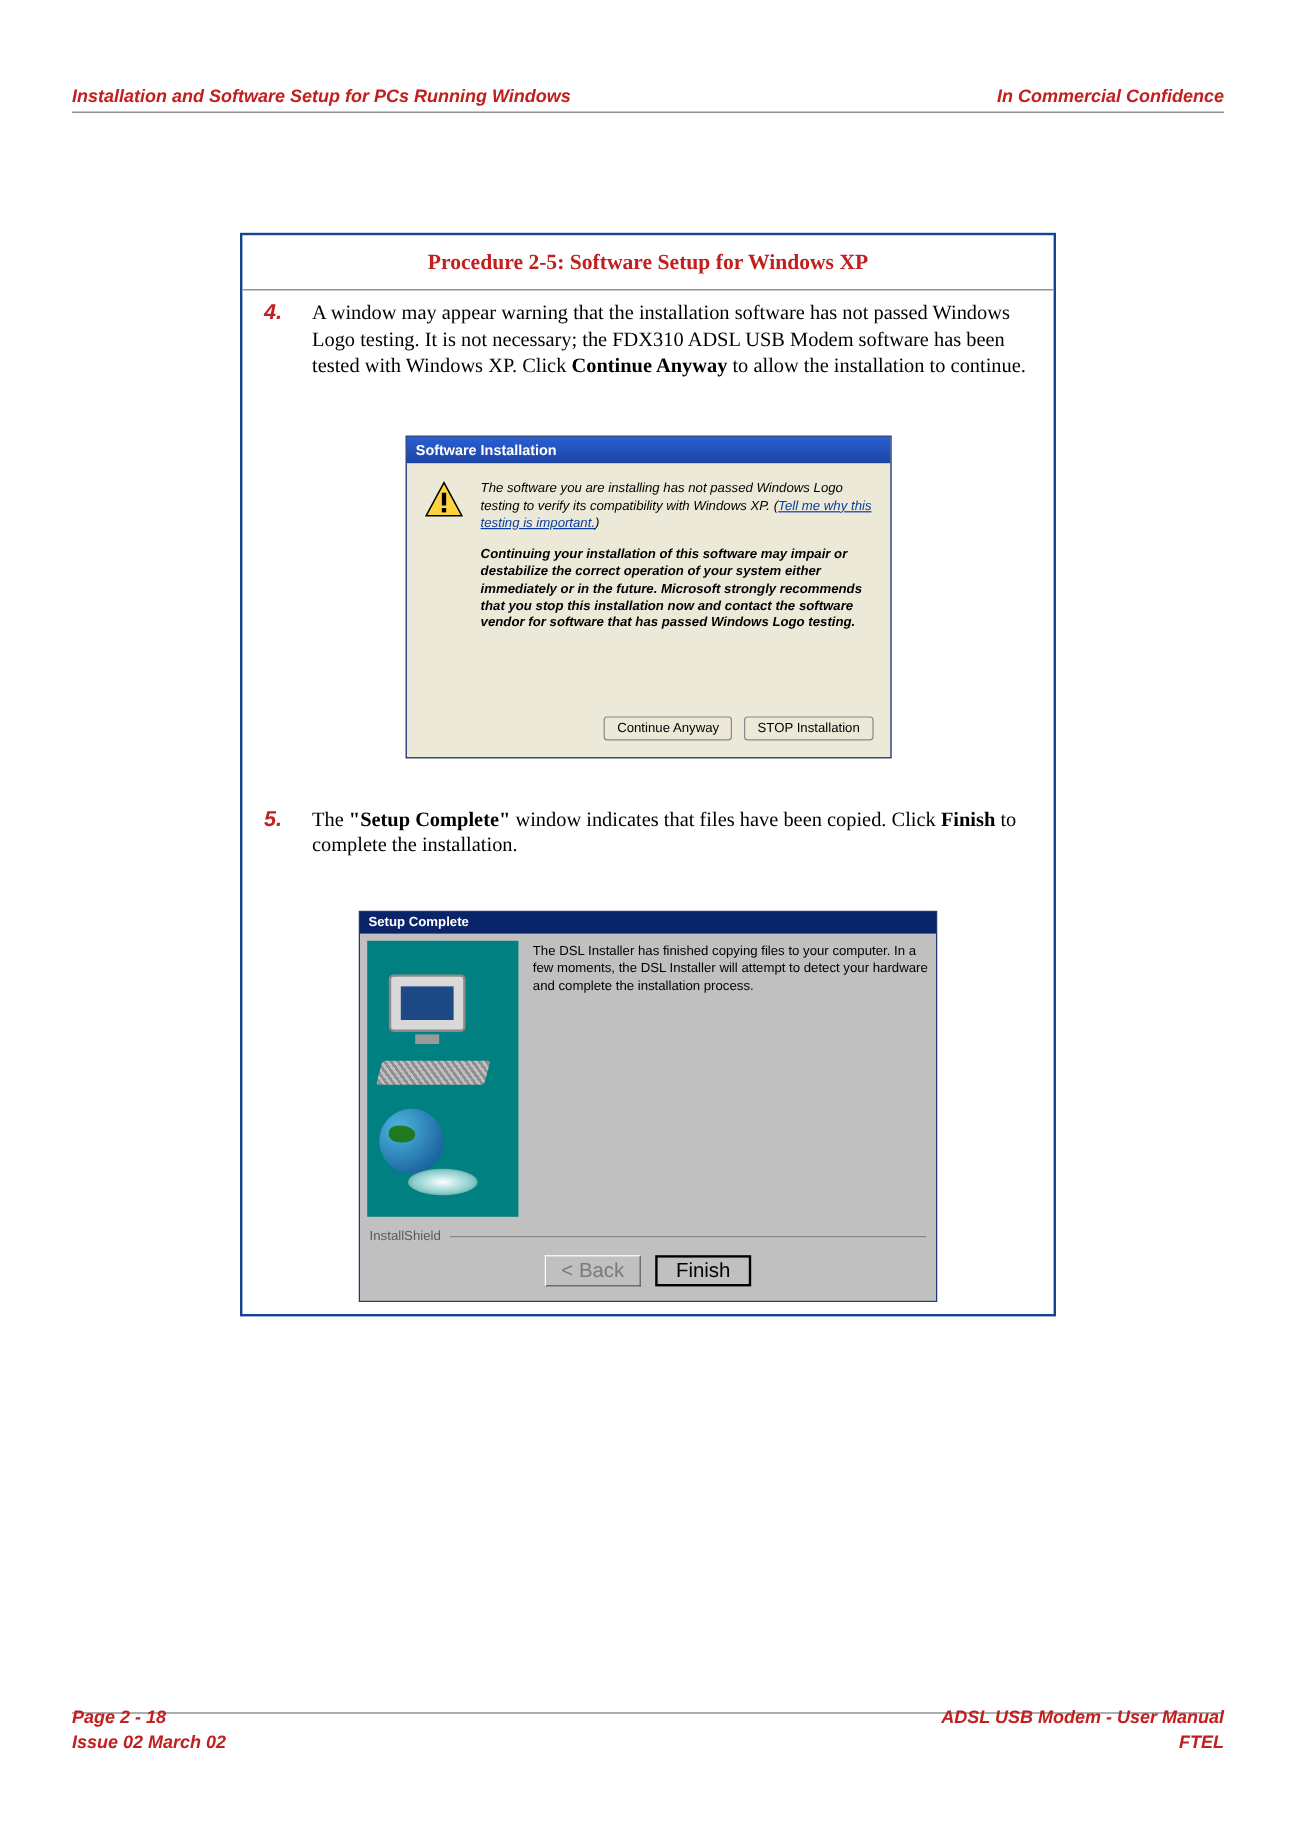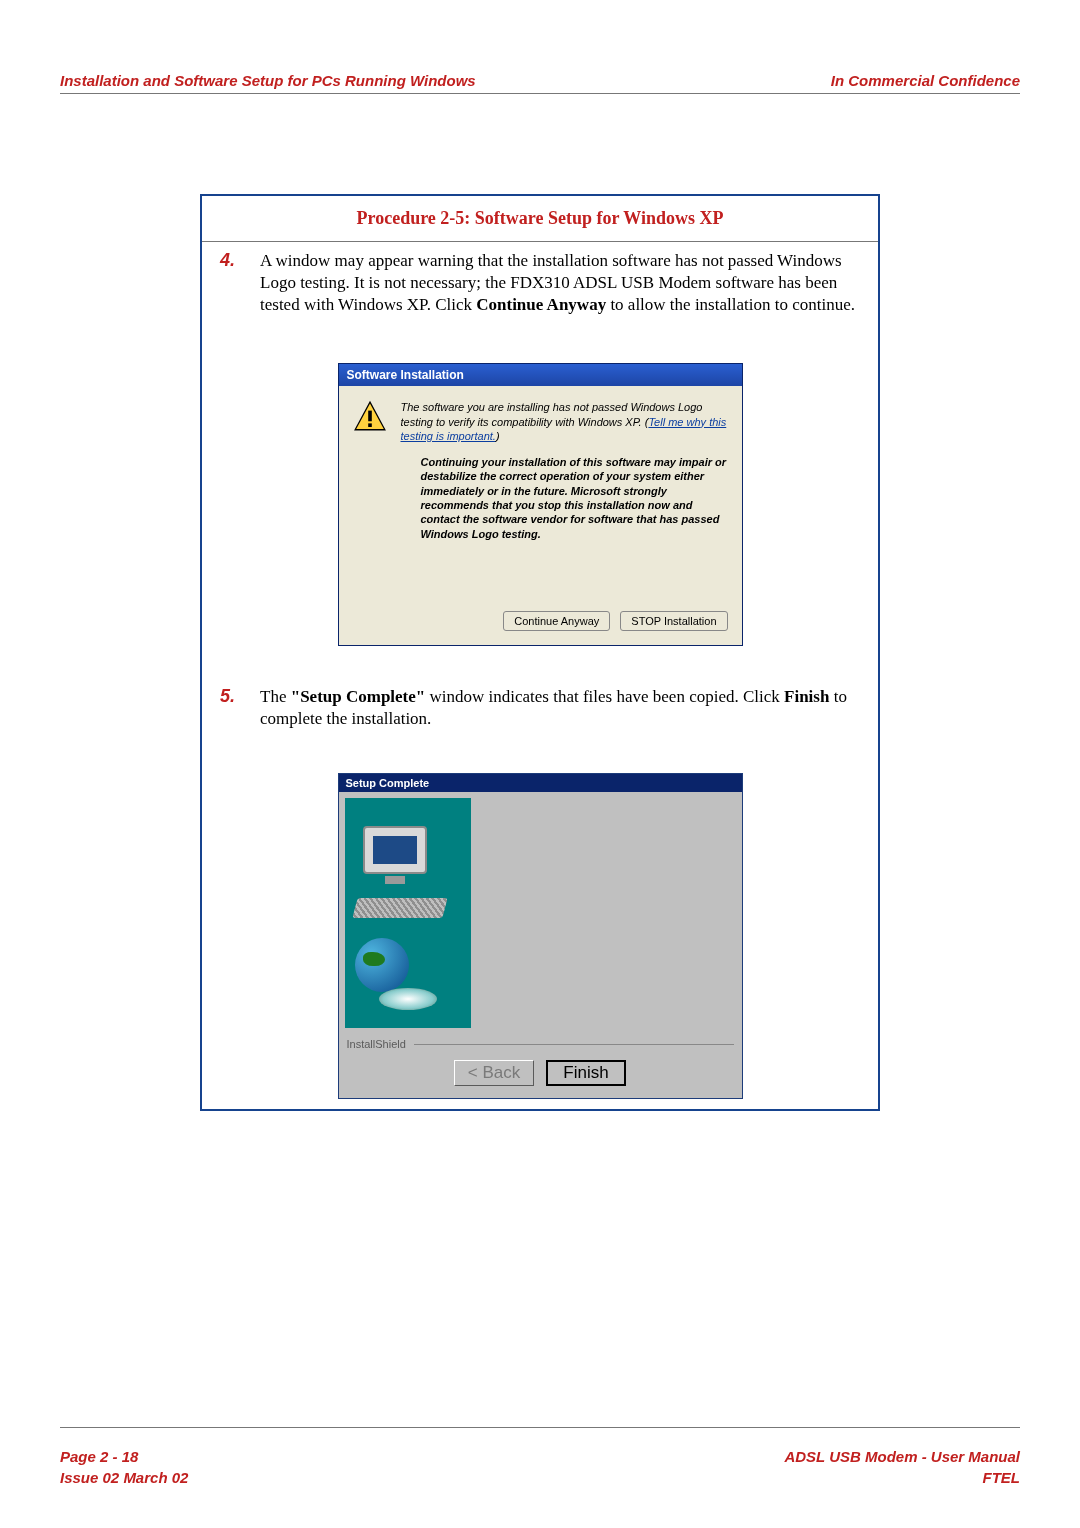--- a/index.html
+++ b/index.html
@@ -77,39 +77,39 @@
   }
   .dlg-body { padding: 14px 14px 10px 14px; font-style: italic; }
   .dlg-row1 { display: flex; }
   .warn-icon {
     width: 34px; height: 34px; flex: 0 0 34px;
     margin-right: 14px;
   }
   .warn-icon svg { width: 34px; height: 34px; }
   .dlg-msg { flex: 1; color: #000; line-height: 1.3; }
   .dlg-link { color: #0b3ea0; text-decoration: underline; }
-  .dlg-bold { font-weight: bold; margin-top: 12px; display: block; margin-left: 20px; }
+  .dlg-bold { font-weight: bold; margin-top: 12px; display: block; }
   .dlg-btns {
     display: flex; justify-content: flex-end; gap: 10px;
     padding: 60px 14px 14px 14px;
   }
   .xp-btn {
     min-width: 100px;
     padding: 3px 10px;
     background: #ece9d8;
     border: 1px solid #888;
     border-radius: 3px;
     font-family: Tahoma, Arial, sans-serif;
     font-size: 11px;
     text-align: center;
   }
 
   
   .ish {
-    width: 405px;
+    width: 482px;
     margin: 36px auto 10px auto;
     font-family: "MS Sans Serif", Arial, sans-serif;
     font-size: 11px;
     background: #c0c0c0;
     border: 1px solid #1d3c7a;
   }
   .ish-title {
     background: #0a246a;
     color: #fff;
     font-weight: bold;
@@ -181,21 +181,21 @@
   }
   .w95-btn.disabled { color: #7a7a7a; }
   .w95-btn.primary { border: 2px solid #000; padding: 1px 9px; }
 
   
   .footer-rule {
     position: absolute; left: 0; right: 0; bottom: 60px;
     border: none; border-top: 1px solid #777;
   }
   .footer {
-    position: absolute; left: 0; right: 0; bottom: 0;
+    position: absolute; left: 0; right: 0; bottom: 25px;
     display: flex; justify-content: space-between;
     font-family: Arial, Helvetica, sans-serif;
     font-weight: bold; font-style: italic;
     color: #c1201f; font-size: 15px;
     line-height: 1.4;
   }
   .footer .right { text-align: right; }
 </style>
 </head>
 <body>
@@ -258,20 +258,21 @@
     <div class="ish">
       <div class="ish-title">Setup Complete</div>
       <div class="ish-body">
         <div class="ish-side">
           <div class="monitor"></div>
           <div class="stand"></div>
           <div class="keyboard"></div>
           <div class="globe"></div>
           <div class="disc"></div>
         </div>
+        <div class="ish-msg">The DSL Installer has finished copying files to your computer.  In a few moments, the DSL Installer will attempt to detect your hardware and complete the installation process.</div>
       </div>
       <div class="ish-sep">
         <span>InstallShield</span>
         <hr>
       </div>
       <div class="ish-btns">
         <div class="w95-btn disabled">&lt; Back</div>
         <div class="w95-btn primary">Finish</div>
       </div>
     </div>

